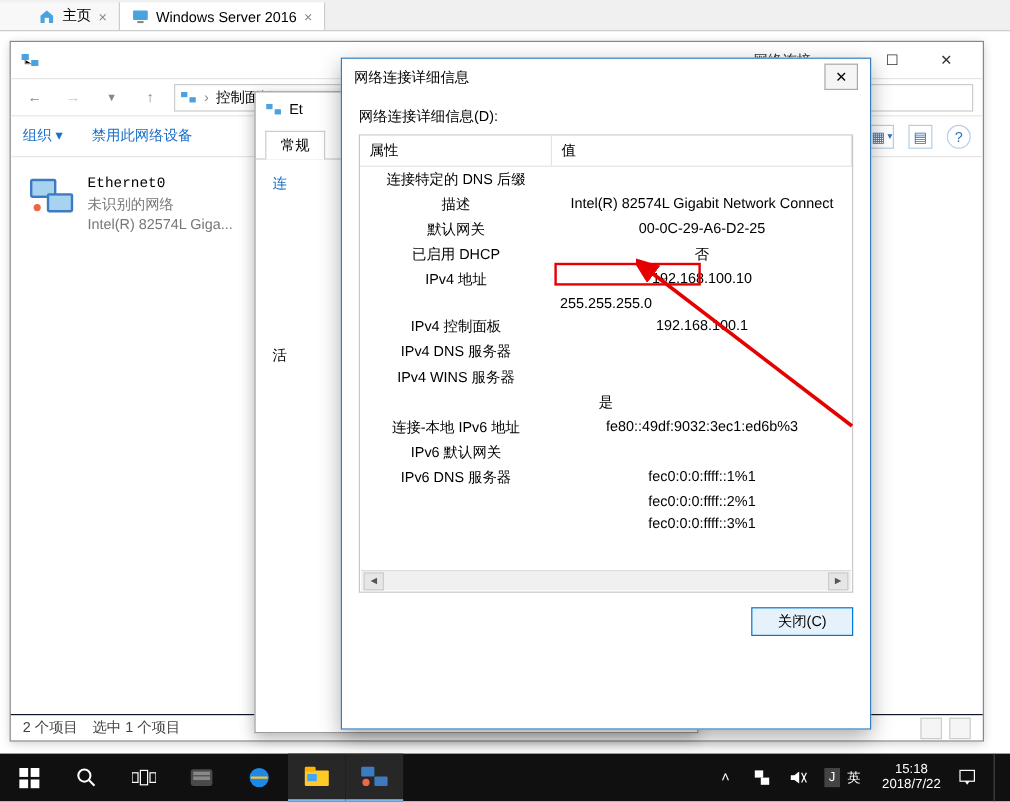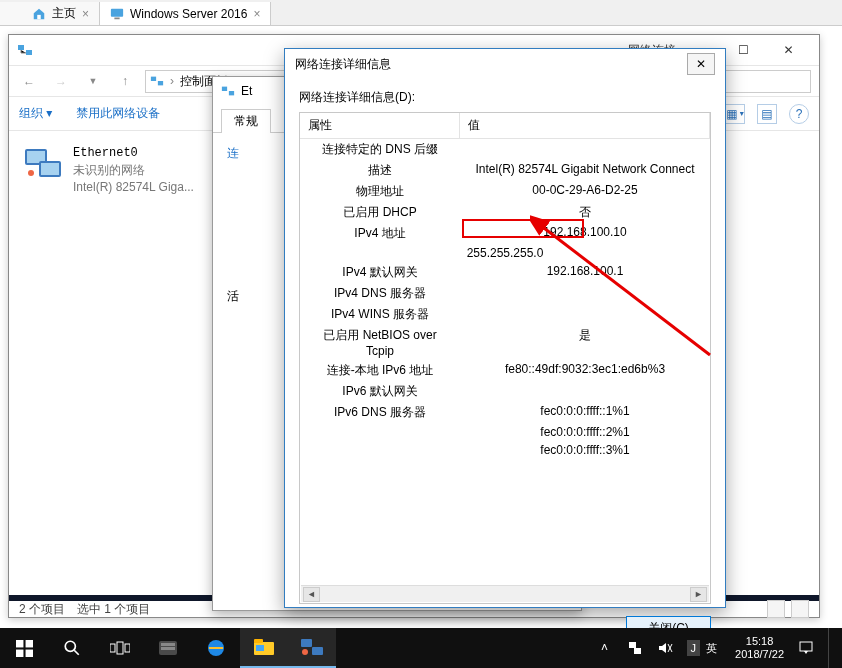--- a/index.html
+++ b/index.html
@@ -29,42 +29,42 @@
 .toolbar .right { margin-left: auto; display: flex; gap: 12px; align-items: center; color: #333; }
 .toolbar .mini-icon { width: 20px; height: 20px; border: 1px solid #b5cde6; display:flex; align-items:center; justify-content:center; color:#2a70b8; }
 
 .content { padding: 14px; }
 .adapter { display: flex; gap: 10px; align-items: flex-start; width: 190px; }
 .adapter-icon { width: 40px; height: 36px; }
 .adapter-text { line-height: 1.4; }
 .adapter-text .name { color: #000; font-family: Liberation Mono, monospace; }
 .adapter-text .sub { color: #777; }
 
-.status-bar-nw { position: absolute; left: 0; right: 0; bottom: 0; height: 22px; border-top: 6px solid #0f172a; display: flex; align-items: center; padding: 0 10px; gap: 12px; color: #444; margin-top: 16px; }
+.status-bar-nw { position: absolute; left: 0; right: 0; bottom: 0; height: 22px; border-top: 1px solid #0f172a; display: flex; align-items: center; padding: 0 10px; gap: 12px; color: #444; margin-top: 16px; }
 .status-bar-nw .right-icons { margin-left:auto; display:flex; gap:6px; }
 .status-bar-nw .sb-icon { width:18px; height:18px; border:1px solid #ccc; background:#f5f5f5; }
 
 
 .status-dialog { position: absolute; top: 76px; left: 212px; width: 370px; height: 535px; border: 1px solid #9a9a9a; background: #fff; box-shadow: 0 4px 12px rgba(0,0,0,.3); }
 .dlg-title { height: 28px; display: flex; align-items: center; padding: 0 8px; font-size: 12px; }
 .dlg-title .icon16 { width:14px; height:14px; margin-right:6px; }
 .tab-strip { display: flex; padding: 4px 8px 0; border-bottom: 1px solid #ccc; }
 .tab { padding: 3px 12px; border: 1px solid #ccc; border-bottom: none; background: #fff; margin-bottom: -1px; }
 .section-label { color:#1a6fc7; padding: 12px 14px 4px; }
 .section-label2 { color:#000; padding: 122px 14px 4px; }
 .status-close { position:absolute; bottom:12px; right:20px; width:85px; height:24px; border:1px solid #888; background:#e1e1e1; text-align:center; line-height:22px; }
 
 
 .details-dialog { position: absolute; top: 48px; left: 243px; width: 442px; height: 560px; border: 1px solid #327dc0; background: #fff; box-shadow: 0 6px 18px rgba(0,0,0,.35); margin-left: 41px; }
 .details-title { height: 30px; display: flex; align-items: center; padding: 0 10px; }
 .details-title-text { flex:1; }
 .x-btn { width: 28px; height: 22px; display:flex; align-items:center; justify-content:center; border:1px solid #aaa; background:#f5f5f5; }
 .details-body { padding: 10px 14px; }
 .details-label { margin-bottom: 6px; }
-.details-list { border: 1px solid #c8c8c8; height: 492px; overflow: hidden; position: relative; }
+.details-list { border: 1px solid #c8c8c8; height: 382px; overflow: hidden; position: relative; }
 .details-hdr { display:flex; background: #fff; border-bottom:1px solid #e3e3e3; }
 .details-hdr div { padding: 4px 8px; border-right:1px solid #e3e3e3; }
 .col-prop { width: 160px; }
 .col-val { flex:1; }
 .details-rows { }
 .drow { display:flex;text-align:center; }
 .drow div { padding: 2px 8px; }
 .drow .c1 { width: 160px; }
 .drow .c2 { flex:1; white-space: nowrap; }
 .highlight-box { position: absolute; border: 2px solid #e60000; pointer-events: none; }
@@ -216,48 +216,47 @@
       <div class="details-rows" id="details-rows">
           <div class="drow">
             <div class="c1">连接特定的 DNS 后缀</div>
             <div class="c2"></div>
           </div>
           <div class="drow">
             <div class="c1">描述</div>
             <div class="c2">Intel(R) 82574L Gigabit Network Connect</div>
           </div>
           <div class="drow">
-            <div class="c1">物理地址</div>
+            <div class="c1">默认网关</div>
             <div class="c2">00-0C-29-A6-D2-25</div>
           </div>
           <div class="drow">
             <div class="c1">已启用 DHCP</div>
             <div class="c2">否</div>
           </div>
           <div class="drow">
             <div class="c1">IPv4 地址</div>
             <div class="c2">192.168.100.10</div>
           </div>
           <div class="drow">
             <div class="c2">255.255.255.0</div>
           </div>
           <div class="drow">
-            <div class="c1">IPv4 默认网关</div>
+            <div class="c1">IPv4 控制面板</div>
             <div class="c2">192.168.100.1</div>
           </div>
           <div class="drow">
             <div class="c1">IPv4 DNS 服务器</div>
             <div class="c2"></div>
           </div>
           <div class="drow">
             <div class="c1">IPv4 WINS 服务器</div>
             <div class="c2"></div>
           </div>
           <div class="drow">
-            <div class="c1">已启用 NetBIOS over Tcpip</div>
             <div class="c2">是</div>
           </div>
           <div class="drow">
             <div class="c1">连接-本地 IPv6 地址</div>
             <div class="c2">fe80::49df:9032:3ec1:ed6b%3</div>
           </div>
           <div class="drow">
             <div class="c1">IPv6 默认网关</div>
             <div class="c2"></div>
           </div>

